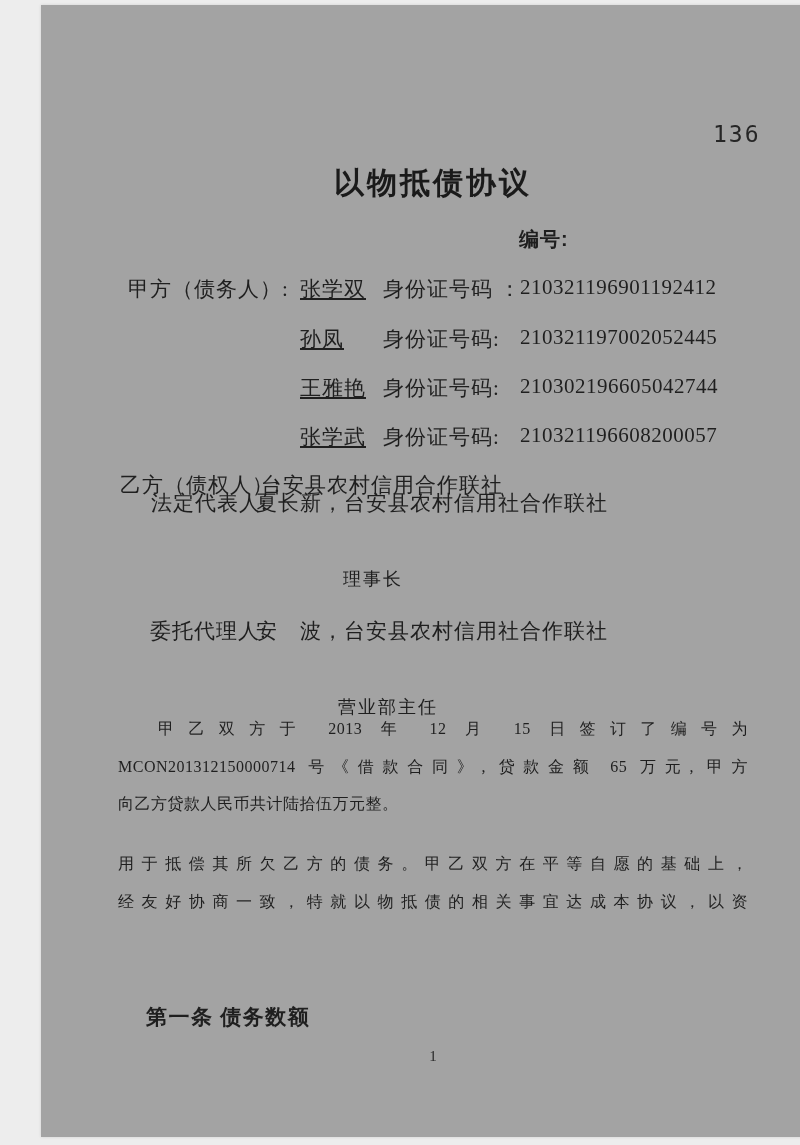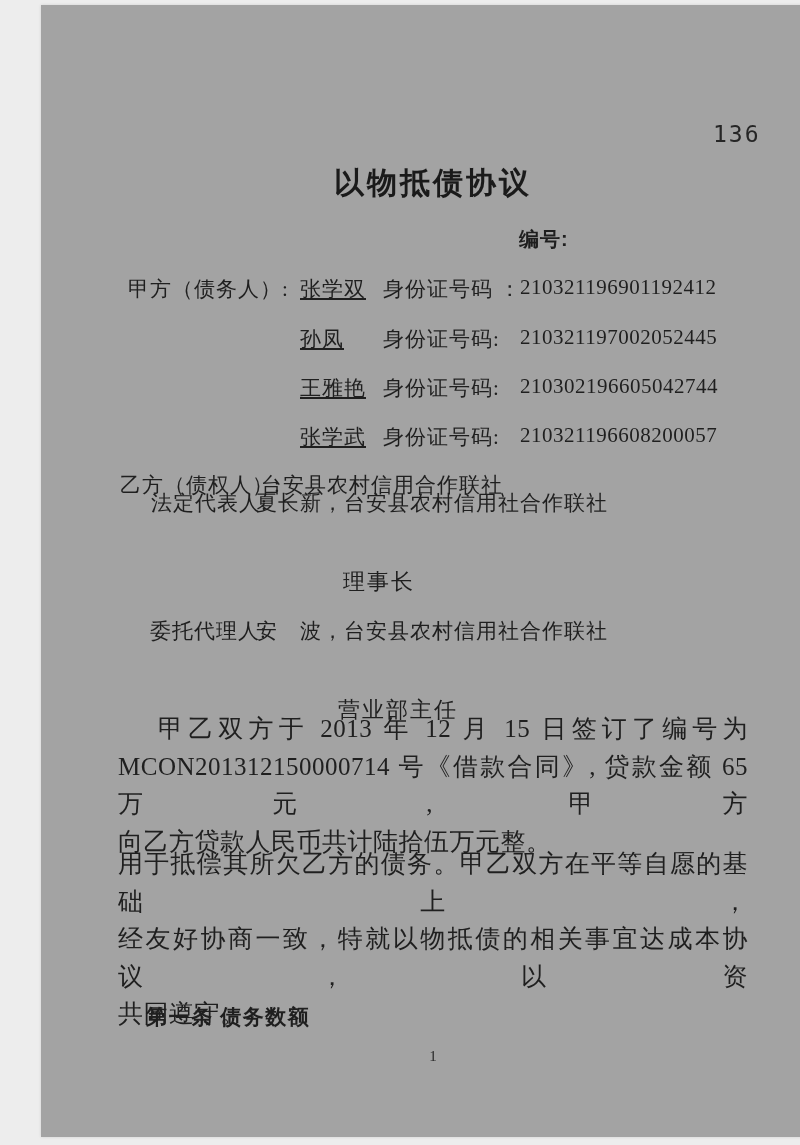--- a/index.html
+++ b/index.html
@@ -60,23 +60,23 @@
   .row span { position: absolute; white-space: nowrap; }
   .c-plabel  { left: 87px;  letter-spacing: 1px; }
   .c-name    { left: 259px; letter-spacing: 1px; text-decoration: underline; }
   .c-idlabel { left: 342px; letter-spacing: 1px; }
   .c-idnum   { left: 479px; letter-spacing: 0.5px; }
   .c-blabel  { left: 79px;  letter-spacing: 1px; }
   .c-bvalue  { left: 220px; letter-spacing: 1px; }
   .c-rlabel  { left: 110px; letter-spacing: 1px; }
   .c-rvalue  { left: 215px; letter-spacing: 1px; }
 
-  .subtitle-line { font-size: 22px; letter-spacing: 2px; white-space: nowrap; }
+  .subtitle-line { font-size: 18px; letter-spacing: 2px; white-space: nowrap; }
 
-  .para { left: 77px; width: 630px; font-size: 25px; line-height: 37.5px; }
+  .para { left: 77px; width: 630px; font-size: 16px; line-height: 37.5px; }
   .pline {
     letter-spacing: 0.5px;
     text-align: justify;
   }
   .pline.fill { text-align-last: justify; }
   .pline.indent { text-indent: 40px; }
 
   .heading {
     left: 105px;
     top: 998px;
@@ -145,20 +145,19 @@
 
   <div class="abs para" style="top:705px">
     <div class="pline fill indent">甲乙双方于 2013 年 12 月 15 日签订了编号为</div>
     <div class="pline fill">MCON201312150000714 号《借款合同》, 贷款金额 65 万元, 甲方</div>
     <div class="pline">向乙方贷款人民币共计陆拾伍万元整。</div>
   </div>
 
   <div class="abs para" style="top:840px">
     <div class="pline fill">用于抵偿其所欠乙方的债务。甲乙双方在平等自愿的基础上，</div>
     <div class="pline fill">经友好协商一致，特就以物抵债的相关事宜达成本协议，以资</div>
-    <div class="pline">共同遵守。</div>
   </div>
 
   <div class="abs heading">第一条 债务数额</div>
 
   <div class="abs footer">1</div>
 
 </div>
 
 </body></html>

